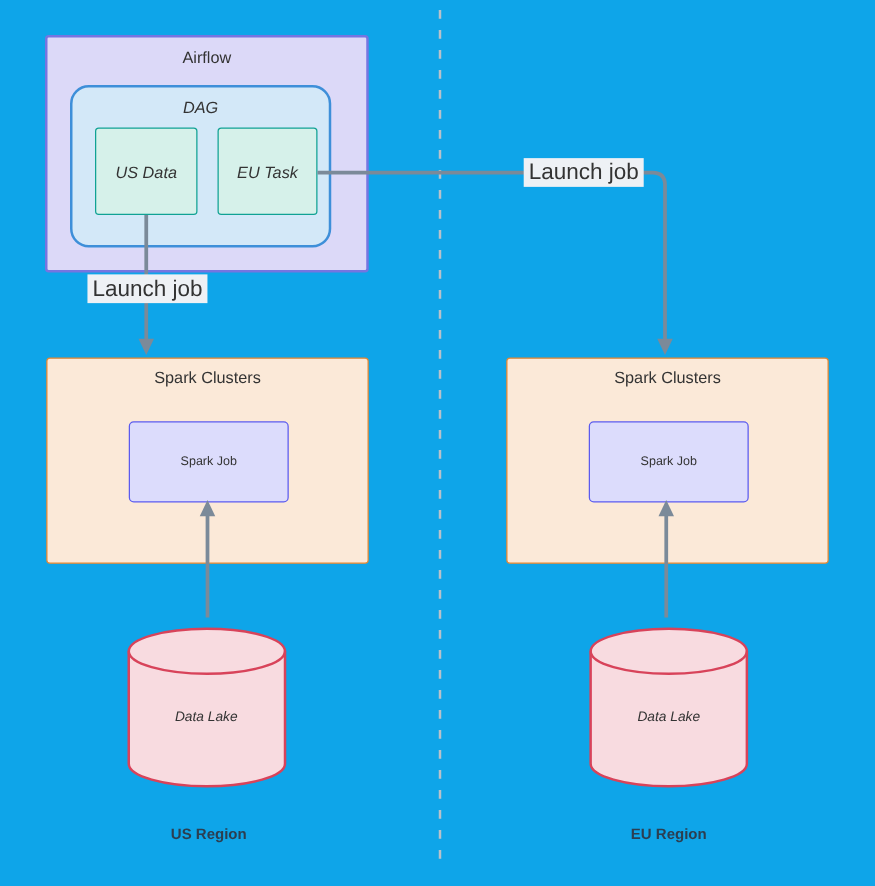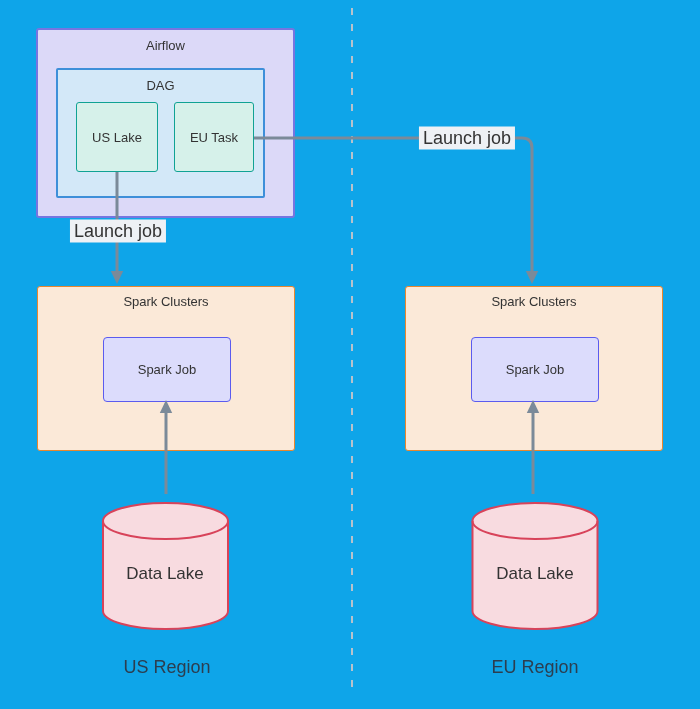--- a/index.html
+++ b/index.html
@@ -36,21 +36,22 @@
     left: 36px; top: 28px; width: 259px; height: 190px;
     background: #dcd9f8;
     border: 2px solid #7675e0;
   }
   .box-airflow > .node-title { padding-top: 8px; }
   .box-dag {
     position: absolute;
     left: 18px; top: 38px; width: 209px; height: 130px;
     background: #d3e8f8;
     border: 2px solid #3e8fd9;
-    border-radius: 2px;
+    border-radius: 15px;
+    font-style: italic;
   }
   .box-dag > .node-title { padding-top: 8px; }
   .box-task {
     position: absolute;
     top: 32px; height: 70px;
     background: #d6f1ea;
     border: 1.6px solid #10a294;
     border-radius: 3px;
     display: flex;
     align-items: center;
@@ -70,43 +71,44 @@
   .box-cluster > .node-title { padding-top: 7px; }
   .box-sparkjob {
     position: absolute;
     left: 65px; top: 50px; width: 128px; height: 65px;
     background: #dcdcfc;
     border: 1.6px solid #5b5bef;
     border-radius: 4px;
     display: flex;
     align-items: center;
     justify-content: center;
-    font-size: 13px;
+    font-size: 10px;
     color: #333333;
   }
   .float-label {
     position: absolute;
-    font-size: 17px;
+    font-size: 11px;
     color: #333333;
     white-space: nowrap;
     transform: translate(-50%, -50%);
+    font-style: italic;
   }
   .edge-label {
     position: absolute;
     font-size: 18px;
     color: #333333;
     white-space: nowrap;
     background: #eef1f5;
     padding: 1px 4px;
     transform: translate(-50%, -50%);
   }
   .region-label {
     position: absolute;
-    font-size: 18px;
-    font-weight: normal;
+    font-size: 12px;
+    font-weight: bold;
     color: #2c3e50;
     white-space: nowrap;
     transform: translate(-50%, -50%);
   }
   svg .edge {
     fill: none;
     stroke: #7b8a99;
     stroke-width: 3;
   }
   svg .arrowhead { fill: #7b8a99; stroke: none; }
@@ -126,21 +128,21 @@
 
   <svg class="layer" viewBox="0 0 700 709" width="700" height="709">
     <line class="divider" x1="352" y1="8" x2="352" y2="692"></line>
   </svg>
 
   <div class="node box-airflow">
     <div class="node-title">Airflow</div>
     <div class="box-dag">
       <div class="node-title">DAG</div>
       <div class="box-task us">
-        <span>US Lake</span>
+        <span>US Data</span>
       </div>
       <div class="box-task eu">
         <span>EU Task</span>
       </div>
     </div>
   </div>
 
   <div class="node box-cluster us">
     <div class="node-title">Spark Clusters</div>
     <div class="box-sparkjob">

